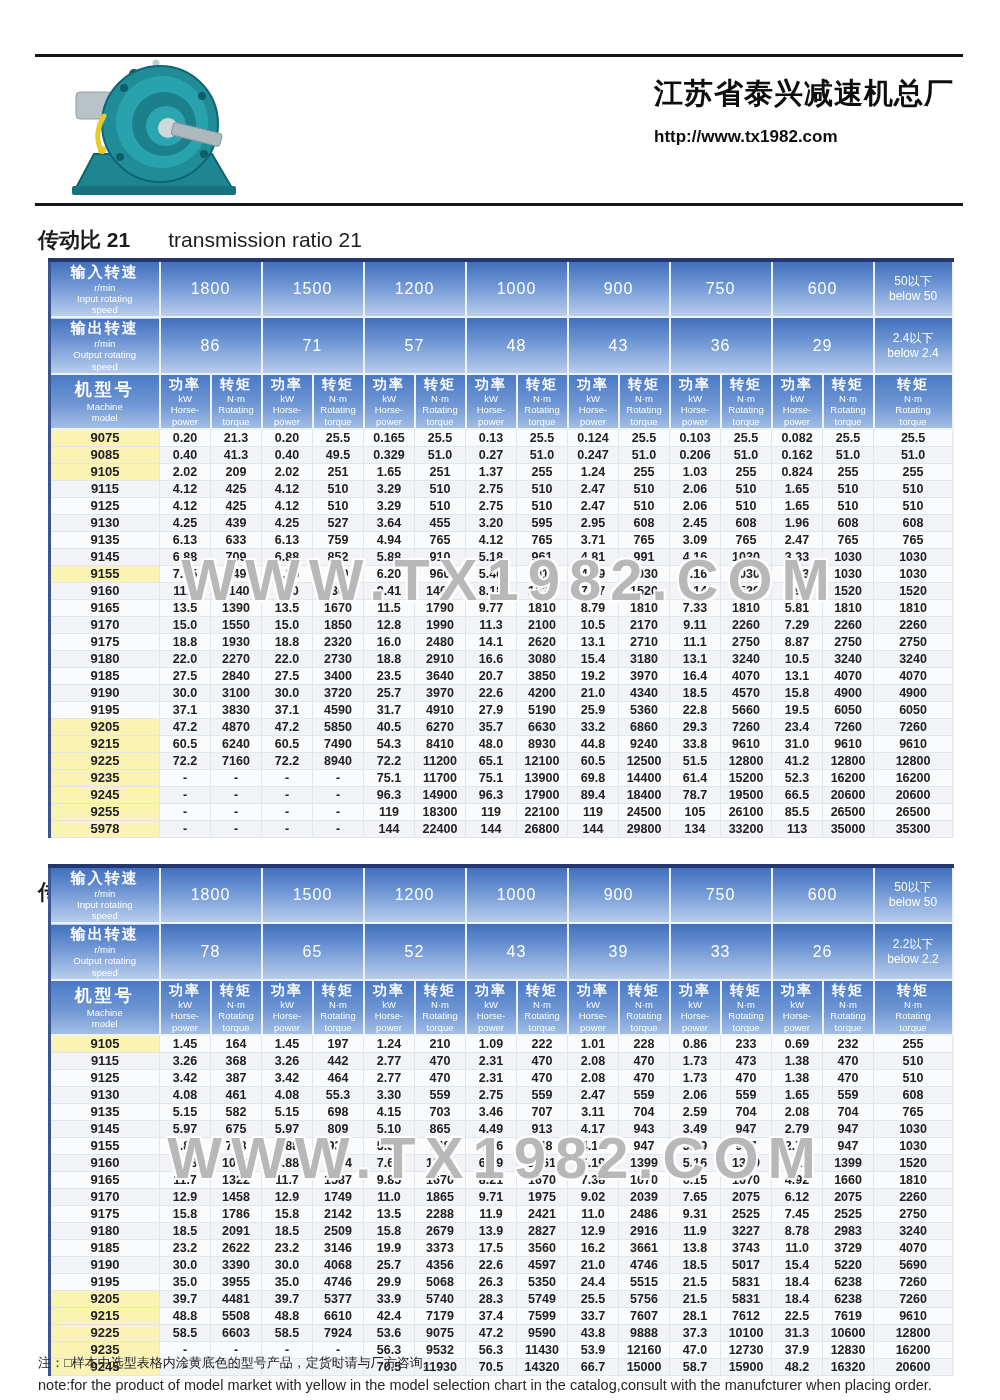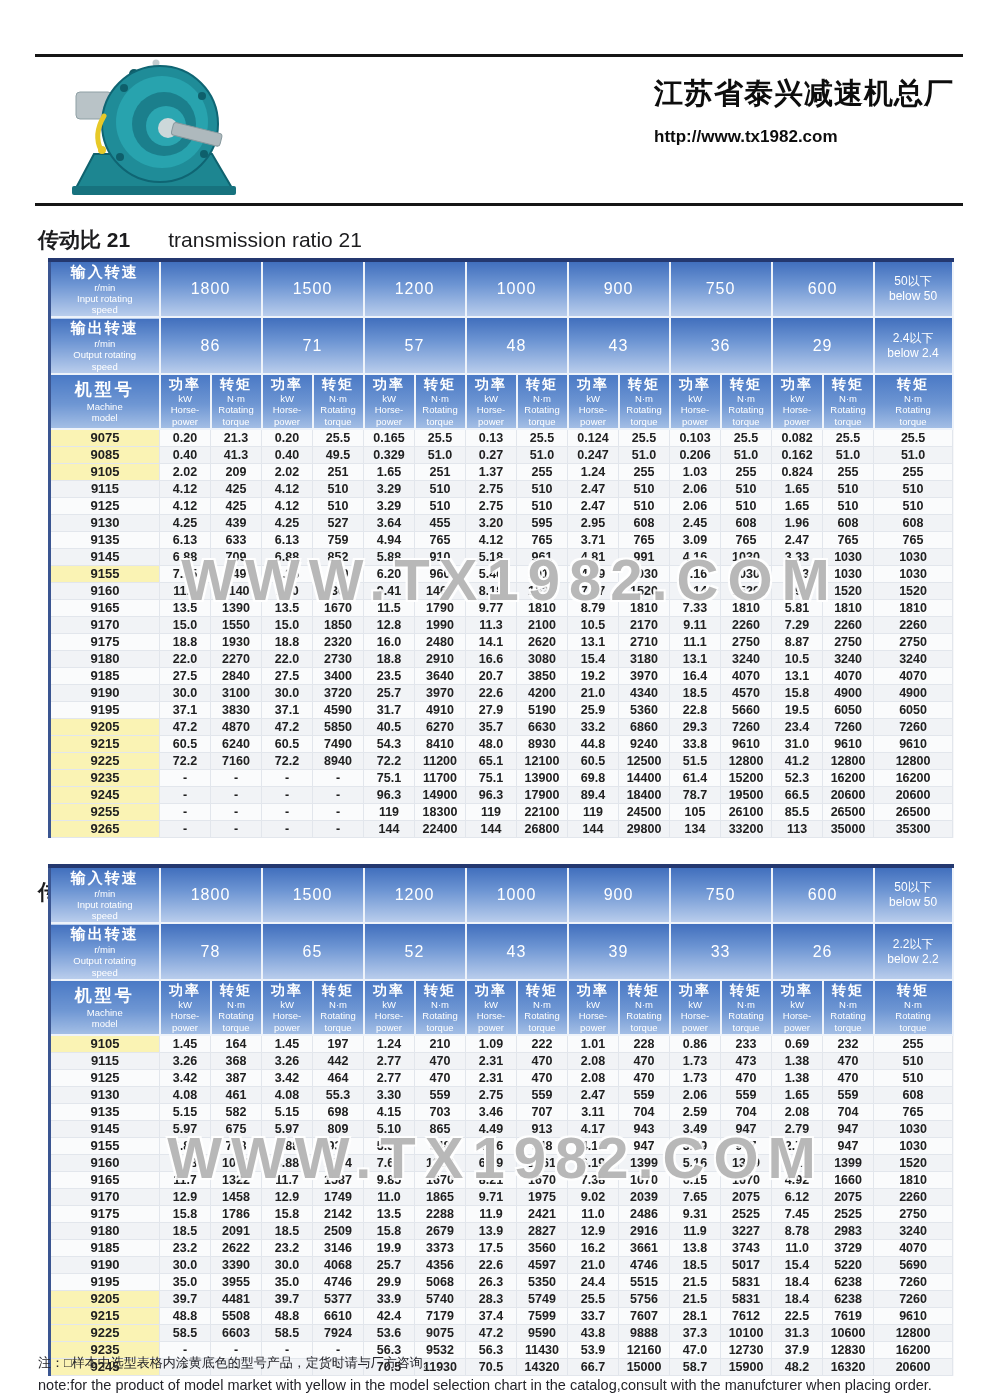--- a/index.html
+++ b/index.html
@@ -664,21 +664,21 @@
             <td>22100</td>
             <td>119</td>
             <td>24500</td>
             <td>105</td>
             <td>26100</td>
             <td>85.5</td>
             <td>26500</td>
             <td>26500</td>
           </tr>
           <tr>
-            <td class="model hl">9265</td>
+            <td class="model hl">5978</td>
             <td>-</td>
             <td>-</td>
             <td>-</td>
             <td>-</td>
             <td>144</td>
             <td>22400</td>
             <td>144</td>
             <td>26800</td>
             <td>144</td>
             <td>29800</td>

